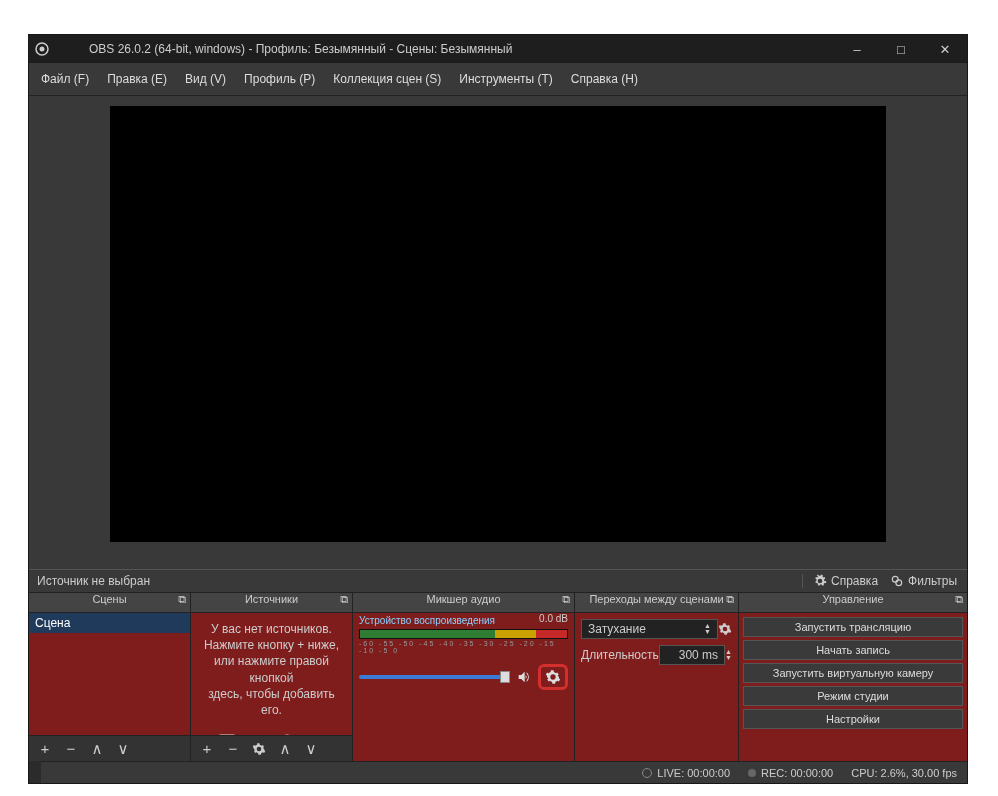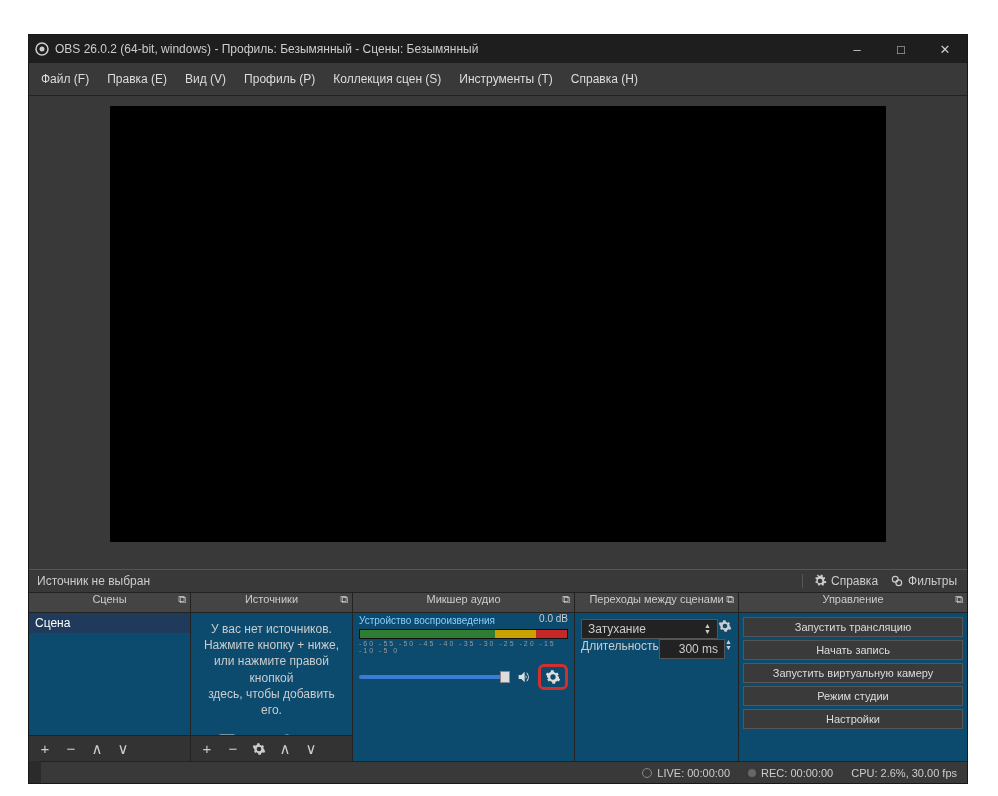--- a/index.html
+++ b/index.html
@@ -1,53 +1,53 @@
 <!DOCTYPE html>
 <html><head>
 <meta charset="utf-8">
 <style>
 * { margin: 0; padding: 0; box-sizing: border-box; font-family: "Segoe UI", Arial, sans-serif; }
 body { background: #fff; width: 998px; height: 796px; overflow: hidden; }
 .window { position: absolute; left: 28px; top: 34px; width: 940px; height: 750px; background: #2b2b2b; display: flex; flex-direction: column; border: 1px solid #181818; }
 .titlebar { height: 28px; background: #1e1e1e; display: flex; align-items: center; color: #ccc; font-size: 12px; }
 .titlebar .icon { width: 26px; display: flex; justify-content: center; }
-.titlebar .title { flex: 1; }
+.titlebar .title { flex: 1; margin-left: 34px; }
 .winbtns { display: flex; }
 .winbtn { width: 44px; height: 28px; color: #ccc; display: flex; align-items: center; justify-content: center; font-size: 13px; }
 .menubar { height: 33px; background: #393939; display: flex; align-items: center; padding: 13px 4px; color: #ddd; font-size: 12px; gap: 2px; border-bottom: 1px solid #222; }
 .menubar span { padding: 2px 8px; }
 .preview-area { flex: 1; background: #393939; display: flex; justify-content: center; align-items: flex-start; padding: 10px 0 8px 0; }
 .canvas { width: 776px; height: 436px; background: #000; }
 .toolbar-row { height: 24px; background: #393939; display: flex; align-items: center; border-top: 1px solid #555; border-bottom: 1px solid #222; color:#ccc; font-size:12px; }
 .toolbar-row .left { flex:1; padding-left:8px; }
 .toolbar-row .actions { display:flex; align-items:center; gap:12px; padding:0 10px; border-left:1px solid #555;}
 .toolbar-row .actions span { display:flex; align-items:center; gap:4px; }
 .docks { display: flex; height: 168px; background:#393939; }
 .dock { display:flex; flex-direction:column; border-right:1px solid #222; }
 .dock-header { height:20px; background:#444; color:#ccc; font-size:11px; display:flex; justify-content:center; position:relative; border-bottom:1px solid #222;}
 .dock-header .pop { position:absolute; right:4px; }
-.dock-body { flex:1; background:#0c4a6e; color:#ccc; font-size:12px; overflow:hidden; position:relative;}
+.dock-body { flex:1; background:#7f1d1d; color:#ccc; font-size:12px; overflow:hidden; position:relative;}
 .dock-footer { height:26px; background:#333; display:flex; align-items:center; gap:2px; padding:0 4px; border-top:1px solid #222;}
 .dock-footer .fbtn { width:24px; height:22px; color:#ccc; display:flex; align-items:center; justify-content:center; font-size:15px;}
 .scene-item { background:#1f3a5a; padding:3px 6px; font-size:12px; color:#fff; }
 .sources-msg { padding:8px 6px; text-align:center; font-size:12px; color:#ccc; line-height:1.35;}
 .src-icons { display:flex; justify-content:center; gap:8px; padding:6px 0; color:#ddd;}
 .src-icons svg { fill:#ddd; }
 .mixer-body { padding:0 6px; }
 .mixer-label { color:#8ad0ff; font-size:10px; }
 .mixer-db { float:right; color:#ccc; font-size:10px; }
 .meter { height:10px; background:linear-gradient(to right,#2e7d32 0%,#2e7d32 65%,#c9a200 65%,#c9a200 85%,#c62828 85%,#c62828 100%); border:1px solid #111; margin-top:2px; position:relative;}
 .meter-ticks { font-size:7px; color:#999; letter-spacing:2px; margin-top:1px;}
 .vol-row { display:flex; align-items:center; gap:6px; margin-top:10px;}
 .vol-track { flex:1; height:4px; background:#3a7bd5; border-radius:2px; position:relative;}
 .vol-thumb { position:absolute; right:0; top:-4px; width:10px; height:12px; background:#ddd; border:1px solid #888;}
 .speaker-ic, .gear-ic { color:#ddd; }
 .gear-highlight { border:3px solid #d32f2f; border-radius:6px; padding:2px 4px; display:inline-flex;}
 .trans-body { padding:6px; font-size:12px; color:#ccc;}
-.trans-row { display:flex; align-items:flex-start; gap:0; }
+.trans-row { display:flex; align-items:center; gap:0; margin-bottom:6px;}
 .trans-select { flex:1; background:#222; border:1px solid #555; color:#ccc; padding:2px 6px; font-size:12px; display:flex; justify-content:space-between; align-items:center;}
 .spin { width:80px; background:#222; border:1px solid #555; color:#ccc; padding:2px 6px; text-align:right; font-size:12px; display:flex; justify-content:flex-end; align-items:center; gap:4px;}
 .spin-btns { display:flex; flex-direction:column; font-size:7px; line-height:6px; color:#ccc; }
 .controls-body { padding:4px; display:flex; flex-direction:column; gap:3px;}
 .ctrl-btn { background:#3a3a3a; border:1px solid #555; color:#ddd; font-size:11px; padding:3px 0; text-align:center;}
 .statusbar { height:22px; background:#393939; border-top:1px solid #222; display:flex; align-items:center; justify-content:flex-end; gap:18px; padding:0 10px; color:#ccc; font-size:11px;margin-left:12px;}
 .status-item { display:flex; align-items:center; gap:5px;}
 .dot { width:8px; height:8px; border-radius:50%; background:#666; }
 .live-ic { display:inline-block; width:10px; height:10px; border:1px solid #888; border-radius:50%; position:relative;}
 svg { display:block; }

